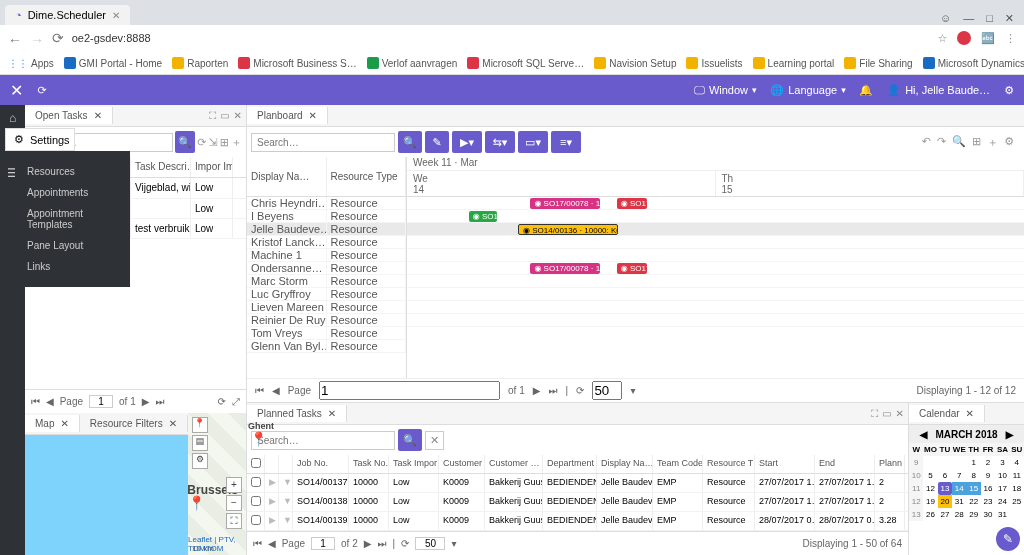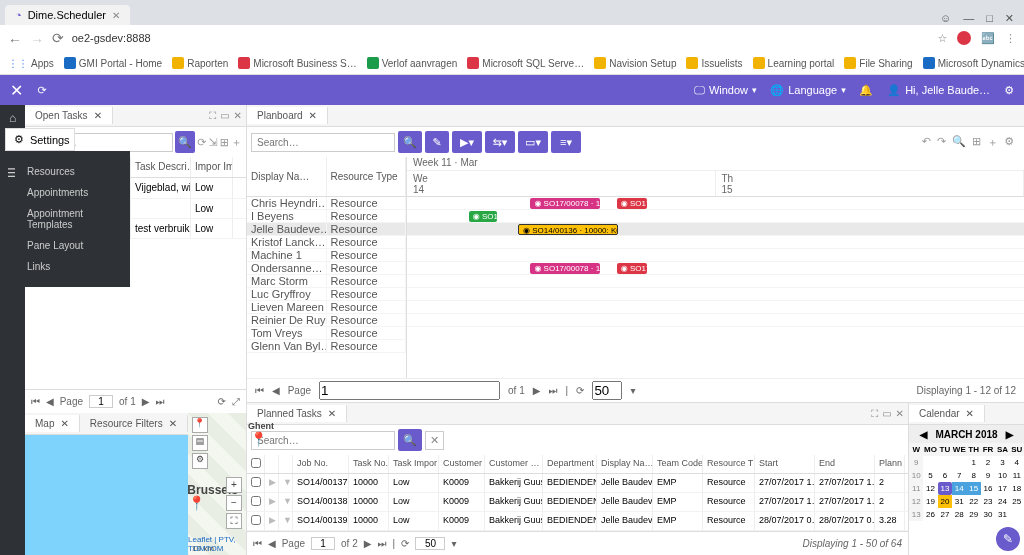--- a/index.html
+++ b/index.html
@@ -555,21 +555,21 @@
             <span>◀</span>
           <span>Page</span>
           <input value="1" style="">
           <span>of 2</span>
           <span>▶</span>
             <span>⏭</span>
           <span>|</span>
             <span>⟳</span>
           <input style="width: 30px;" value="50">
             <span>▾</span>
-          <span style="margin-left:auto;font-style:italic;">Displaying 1 - 50 of 64</span>
+          <span style="margin-left:auto;">Displaying 1 - 50 of 64</span>
         </div>
       </div>
 
       <div class="cal-pane" style="position:relative;">
         <div class="pane-tabs">
           <div class="pane-tab">
               <span>Calendar</span>
               <span>✕</span>
             </div>
         </div>

